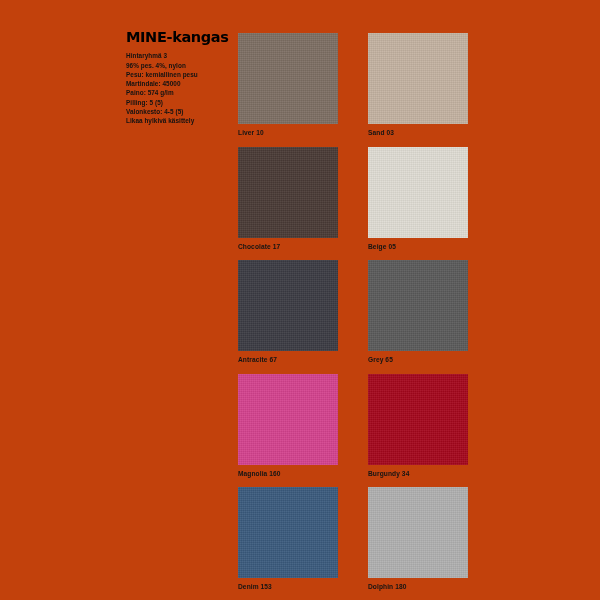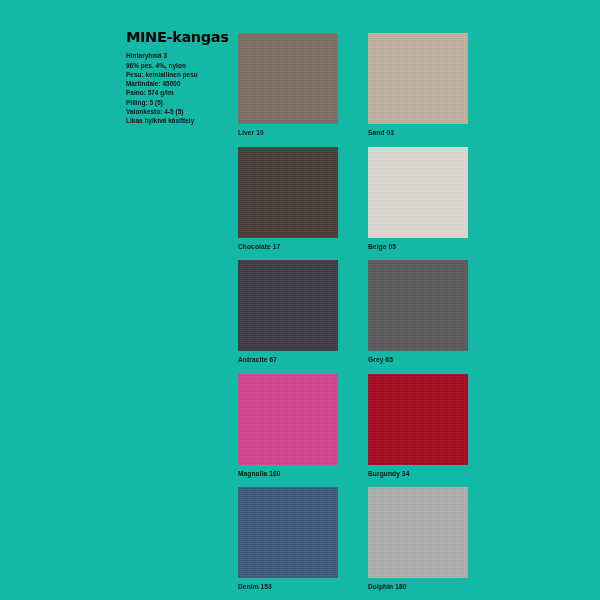--- a/index.html
+++ b/index.html
@@ -14,21 +14,21 @@
     overflow: hidden;
     font-family: "Liberation Sans", sans-serif;
     color: #1a1a1a;
     -webkit-font-smoothing: antialiased;
   }
 
   #page {
     position: relative;
     width: 600px;
     height: 600px;
-    background: #14b8a6;
+    background: #c2410c;
   }
 
   
   .info-block {
     position: absolute;
     left: 126px;
     top: 30px;
     width: 112px;
   }
 

